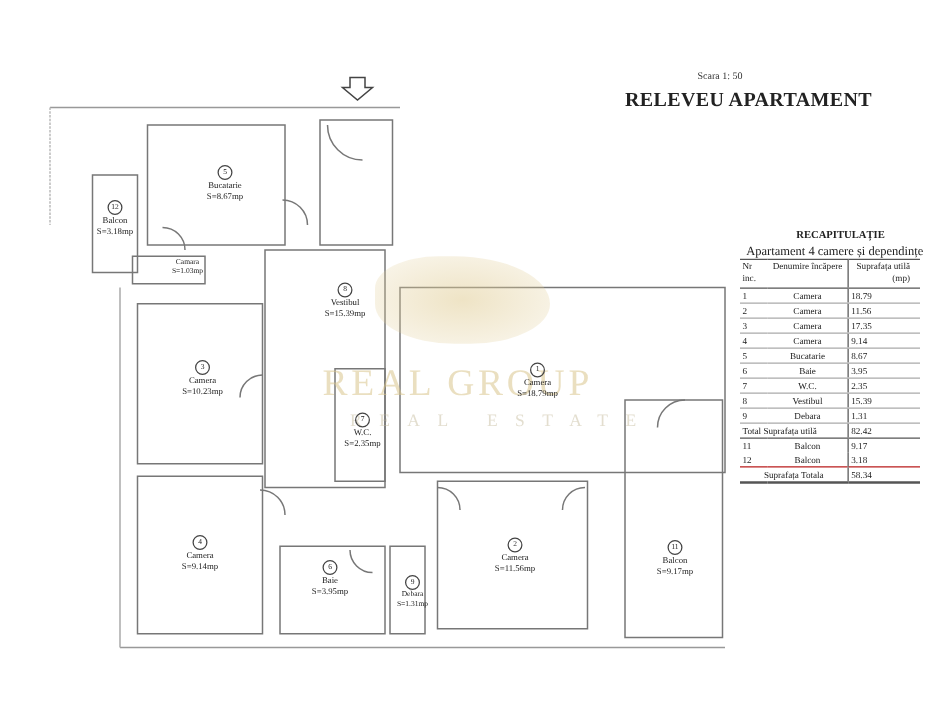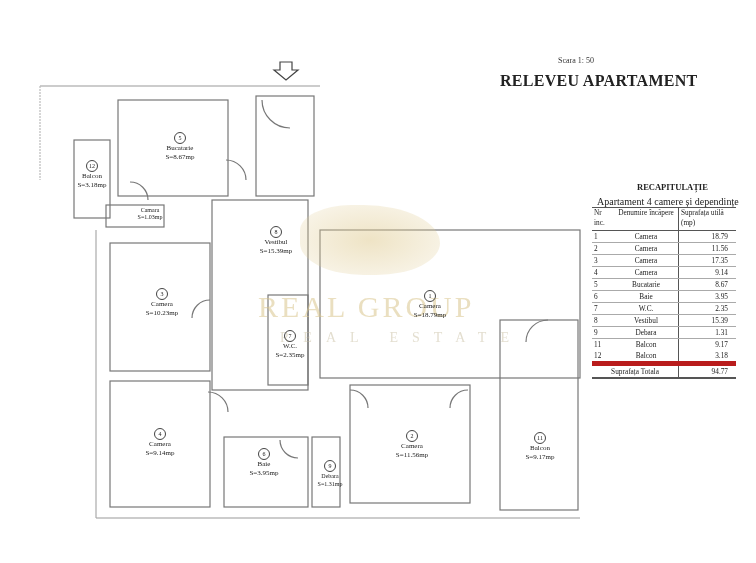--- a/index.html
+++ b/index.html
@@ -10,24 +10,24 @@
   svg#plan { position:absolute; left:0; top:0; }
   .room-label { position:absolute; text-align:center; font-size:7px; line-height:9px; color:#222; }
   .room-num { display:inline-block; width:10px; height:10px; border:1px solid #444; border-radius:50%; font-size:6px; line-height:10px; text-align:center; }
   .recap-title { left:637px; top:182px; font-size:8.5px; font-weight:bold;text-align:right; }
   .recap-sub { left:597px; top:196px; font-size:10px; }
   table#recap { position:absolute; left:592px; top:207px; border-collapse:collapse; font-size:7.3px; width:144px; }
   table#recap td, table#recap th { padding:0 2px; height:11px; line-height:10px; font-weight:normal; }
   table#recap th { vertical-align:top; text-align:center; height:22px; border-bottom:1px solid #555; border-top:1px solid #555; }
   table#recap .c1 { width:18px; text-align:left; }
   table#recap .c2 { width:60px; text-align:center;margin-top:32px; }
-  table#recap .c3 { text-align:right; padding-right:8px; border-left:1px solid #555; }
+  table#recap .c3 { padding-right:8px; border-left:1px solid #555; }
   table#recap tr.row td { border-bottom:1px solid #aaa; }
   table#recap tr.total td { border-top:1px solid #555; border-bottom:1px solid #555; }
-  table#recap tr.grand td { border-top:5px solid #b91c1c; border-bottom:2px solid #555; }
+  table#recap tr.grand td { border-top:1px solid #b91c1c; border-bottom:2px solid #555; }
   .wm { position:absolute; color:rgba(216,196,140,0.55); font-family:"Liberation Serif", serif; }
 </style>
 </head>
 <body>
 
 <div id="title" class="abs">RELEVEU APARTAMENT</div>
 <div id="scale" class="abs">Scara 1: 50</div>
 
 <svg id="plan" width="756" height="563">
   <g fill="none" stroke="#777" stroke-width="1.2">
@@ -145,21 +145,21 @@
   <span>S=9.17mp</span>
 </div>
 
 <div class="abs recap-title">RECAPITULAȚIE</div>
 <div class="abs recap-sub">Apartament 4 camere și dependințe</div>
 <table id="recap">
   <tbody>
       <tr>
     <th class="c1">Nr inc.</th>
     <th class="c2">Denumire încăpere</th>
-    <th class="c3" style="text-align:left;">Suprafața utilă (mp)</th>
+    <th class="c3" style="text-align:right;">Suprafața utilă (mp)</th>
   </tr>
   <tr class="row">
         <td class="c1">1</td>
         <td class="c2">Camera</td>
         <td class="c3">18.79</td>
       </tr>
   <tr class="row">
         <td class="c1">2</td>
         <td class="c2">Camera</td>
         <td class="c3">11.56</td>
@@ -191,29 +191,33 @@
       </tr>
   <tr class="row">
         <td class="c1">8</td>
         <td class="c2">Vestibul</td>
         <td class="c3">15.39</td>
       </tr>
   <tr class="row">
         <td class="c1">9</td>
         <td class="c2">Debara</td>
         <td class="c3">1.31</td>
+      </tr>
+  <tr class="total">
+        <td colspan="2">Total Suprafața utilă</td>
+        <td class="c3">82.42</td>
       </tr>
   <tr>
         <td class="c1">11</td>
         <td class="c2">Balcon</td>
         <td class="c3">9.17</td>
       </tr>
   <tr>
         <td class="c1">12</td>
         <td class="c2">Balcon</td>
         <td class="c3">3.18</td>
       </tr>
   <tr class="grand">
         <td colspan="2" style="text-align:center;">Suprafața Totala</td>
-        <td class="c3">94.77</td>
+        <td class="c3">58.34</td>
       </tr>
 </tbody>
   </table>
 
 </body></html>

